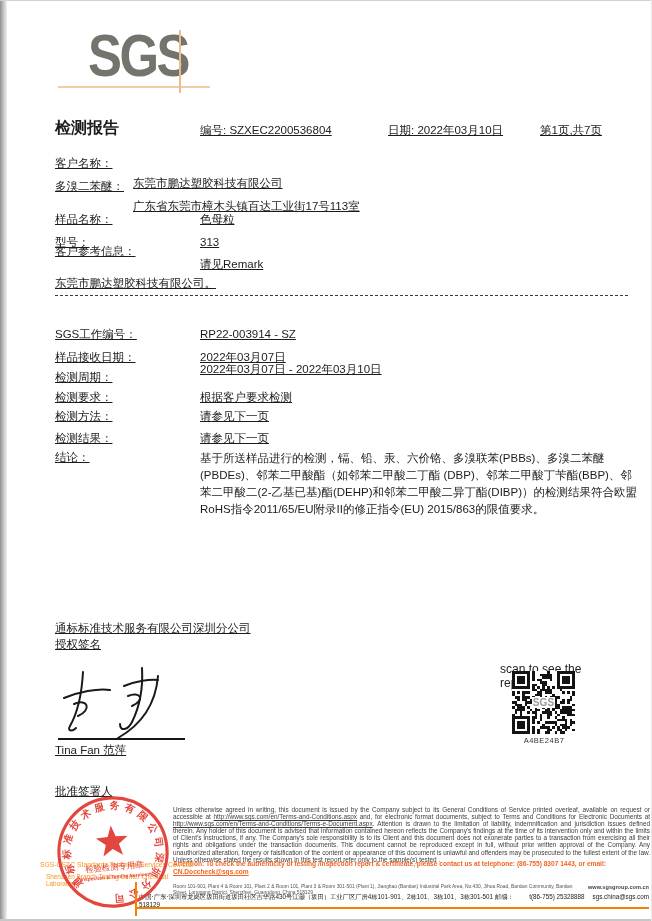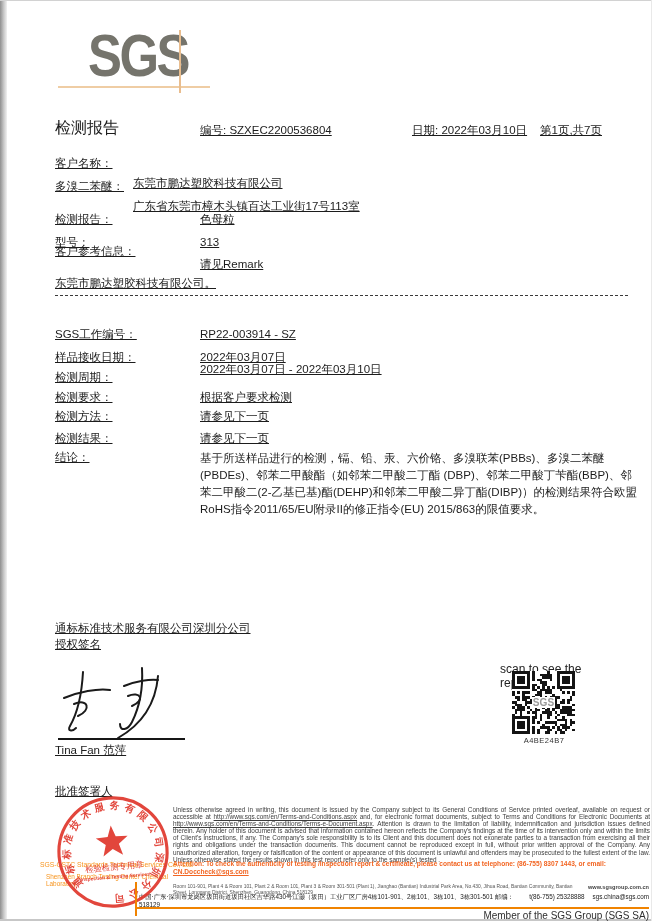--- a/index.html
+++ b/index.html
@@ -11,23 +11,23 @@
   .edge-bottom{position:absolute;left:0;top:919px;width:652px;height:2px;background:#c7c7c7;}
   .edge-right{position:absolute;left:651px;top:0;width:1px;height:921px;background:#e9e9e9;}
 
   .logo{position:absolute;left:88px;top:26px;font-size:62px;line-height:1;font-weight:bold;
         color:#75746c;letter-spacing:-3px;transform:scale(.82,.96);transform-origin:left top;}
   .logo-hline{position:absolute;left:58px;top:86px;width:152px;height:2px;background:#efcda4;}
   .logo-vline{position:absolute;left:179px;top:30px;width:2px;height:63px;background:#e9bd8e;}
 
   .abs{position:absolute;}
   .fs11{font-size:11.5px;line-height:1.3;text-decoration:underline;}
-  .hdr-title{left:55px;top:118px;font-size:16px;font-weight:normal;}
+  .hdr-title{left:55px;top:118px;font-size:16px;font-weight:bold;}
   .hdr-no{left:200px;top:123px;}
-  .hdr-date{left:388px;top:123px;margin-left:24px;}
+  .hdr-date{left:388px;top:123px;}
   .hdr-pages{left:540px;top:123px;}
 
   .lab{position:absolute;left:55px;}
   .v60{position:absolute;left:133px;margin-top:20px;}
   .v145{position:absolute;left:200px;}
 
   .dashline{position:absolute;left:55px;top:295px;width:573px;border-top:1px dashed #3a3a3a;}
 
   .concl{position:absolute;left:200px;top:450px;width:440px;font-size:11.5px;line-height:17px;}
 
@@ -82,21 +82,21 @@
   <div>
     <span class="lab fs11" style="top:156px">客户名称：</span>
     <span class="v60 fs11" style="top:156px">东莞市鹏达塑胶科技有限公司</span>
   </div>
   <div>
     <span class="lab fs11" style="top:179px">多溴二苯醚：</span>
     <span class="v60 fs11" style="top:179px">广东省东莞市樟木头镇百达工业街17号113室</span>
   </div>
 
   <div>
-    <span class="lab fs11" style="top:212px">检测报告：</span>
+    <span class="lab fs11" style="top:212px">样品名称：</span>
     <span class="v145 fs11" style="top:212px">色母粒</span>
   </div>
   <div>
     <span class="lab fs11" style="top:235px">型号：</span>
     <span class="v145 fs11" style="top:235px">313</span>
   </div>
   <div>
     <span class="lab fs11" style="top:244px">客户参考信息：</span>
     <span class="v145 fs11" style="top:257px">请见Remark</span>
   </div>
@@ -498,14 +498,13 @@
     <span class="w">www.sgsgroup.com.cn</span>
   </div>
   <div class="addr2">
     <span class="a">中国·广东·深圳市龙岗区坂田街道坂田社区吉华路430号江灏（坂田）工业厂区厂房4栋101-901、2栋101、3栋101、3栋301-501 邮编：518129</span>
     <span class="p">t(86-755) 25328888</span>
     <span class="e">sgs.china@sgs.com</span>
   </div>
 
   <div class="vline"></div>
   <div class="hline"></div>
-  <div class="member">Member of the SGS Group (SGS SA)</div>
 </div>
 
 </body></html>

